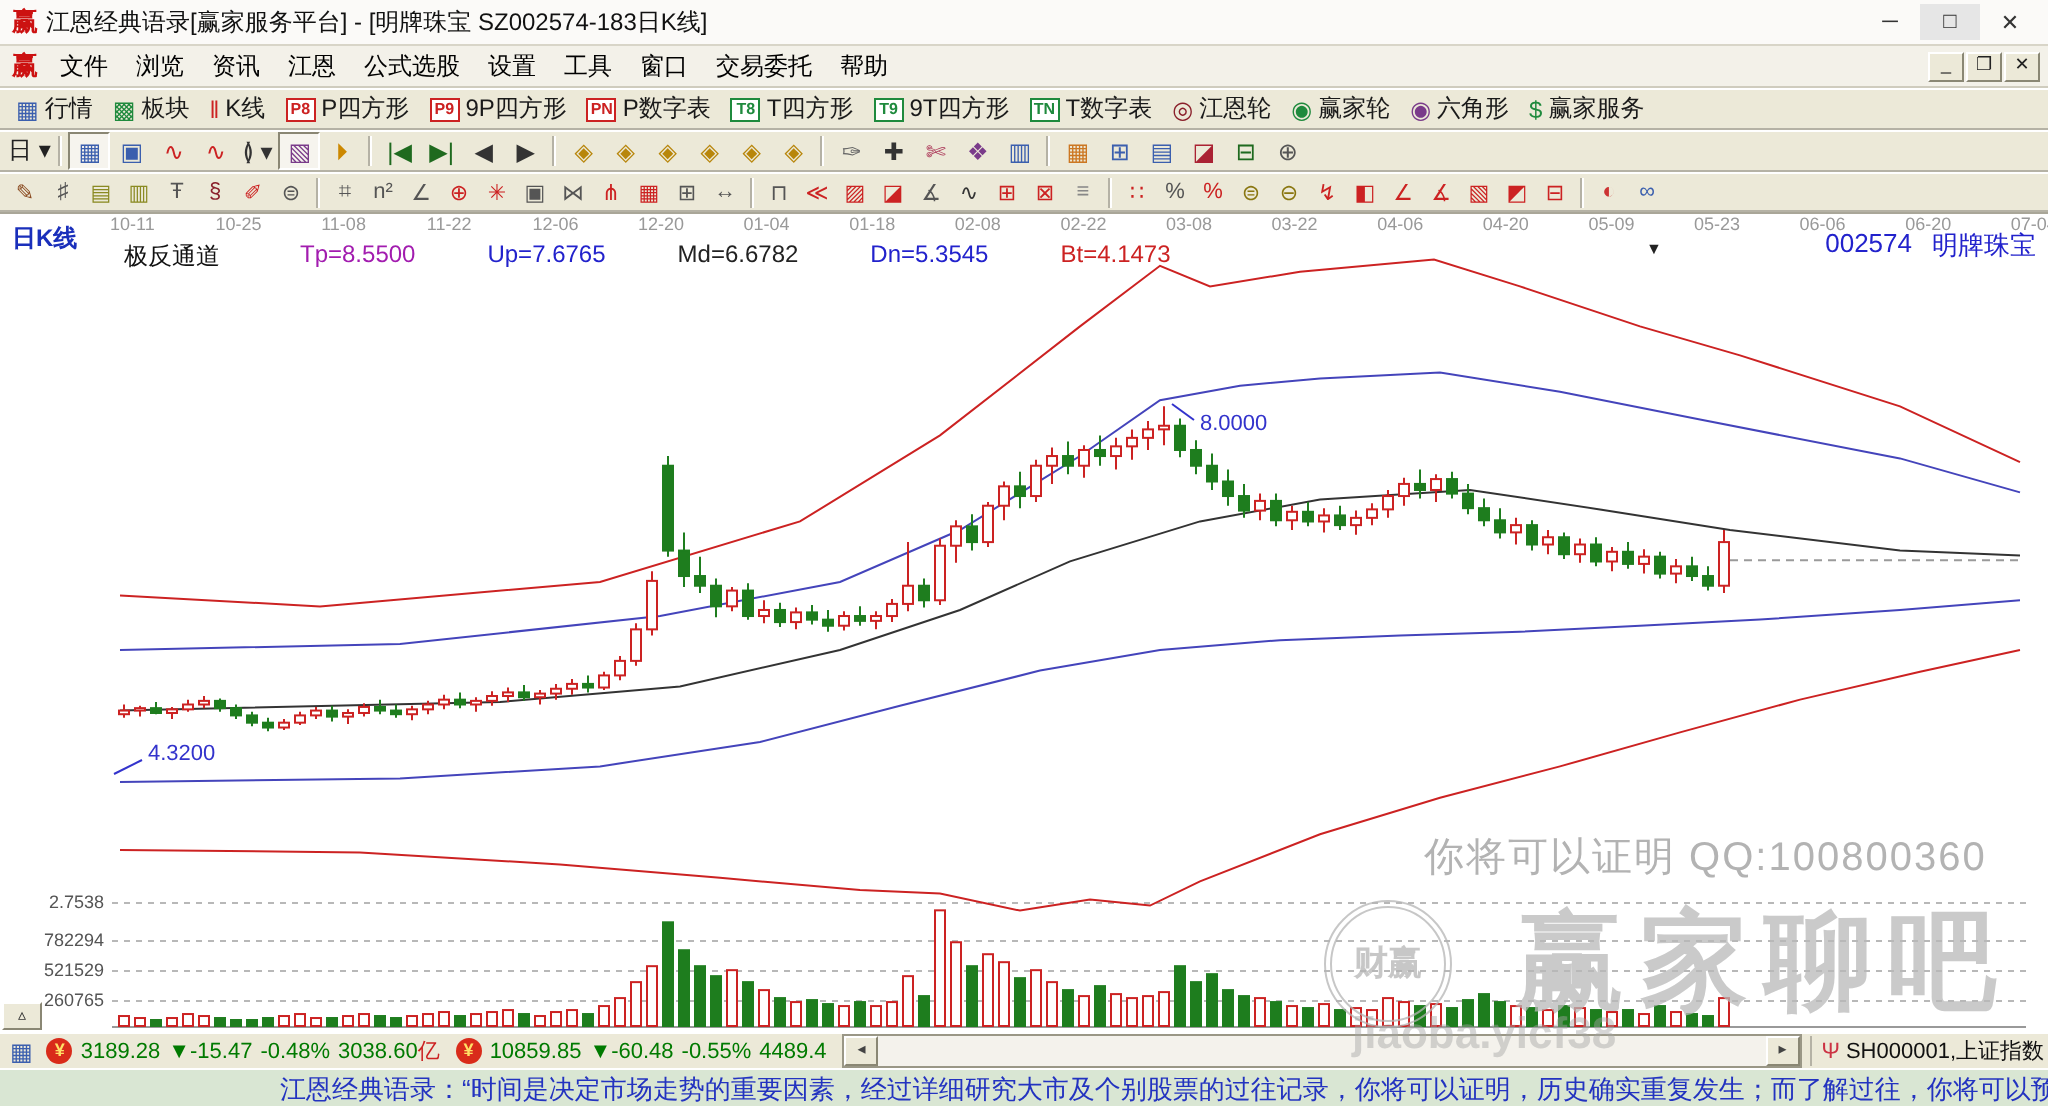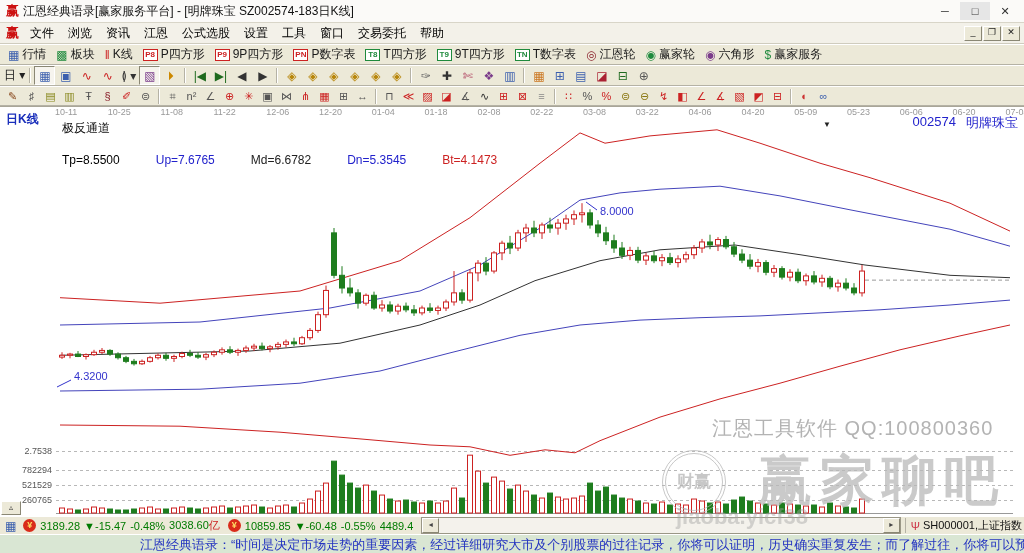--- a/index.html
+++ b/index.html
@@ -30,21 +30,21 @@
   .boxicon{display:inline-block;font-size:8px;font-weight:bold;line-height:10px;width:13px;text-align:center;border:1px solid;background:#fff;}
   .tbtn{display:inline-flex;align-items:center;justify-content:center;min-width:19px;height:17px;font-size:12px;border:1px solid transparent;color:#333;}
   .tbtn.pressed{border-color:#8a8774 #fff #fff #8a8774;background:#f6f4ee;}
   .tbtn.small{min-width:17px;font-size:11px;}
   .sep{width:0;height:15px;border-left:1px solid #b5b2a5;border-right:1px solid #fff;margin:0 3px;}
 
   
   .chart{position:relative;width:1024px;height:409px;background:#fff;border-top:1px solid #a9a698;overflow:hidden;}
   .chart svg{position:absolute;left:0;top:0;}
   .ktab{position:absolute;left:6px;top:4px;font-size:12px;font-weight:bold;color:#1a2fbb;z-index:5;}
-  .ind-row{position:absolute;left:62px;top:13px;display:flex;gap:16px;font-size:12px;z-index:5;flex-direction:column;}
+  .ind-row{position:absolute;left:62px;top:13px;display:flex;gap:40px;font-size:12px;z-index:5;}
   .ind-name{color:#111;}
   .stockid{position:absolute;right:6px;top:7px;display:flex;gap:10px;font-size:13px;color:#2222cc;font-weight:500;z-index:5;}
   .volbtn{position:absolute;left:1px;bottom:1px;width:20px;height:14px;font-size:8px;line-height:10px;background:#ece9d8;border:1px solid;border-color:#fff #8a8774 #8a8774 #fff;color:#333;padding:0;z-index:6;}
   .wm1{position:absolute;left:712px;top:308px;font-size:20px;letter-spacing:1px;color:#ababab;opacity:.9;z-index:1;pointer-events:none;}
   .wm2{position:absolute;left:662px;top:338px;display:flex;align-items:center;gap:32px;z-index:1;opacity:.75;pointer-events:none;}
   .wm-circle{width:56px;height:56px;border:4px double #b5b5b5;border-radius:50%;display:flex;align-items:center;justify-content:center;font-size:17px;font-weight:bold;color:#b5b5b5;}
   .wm-brand{font-size:54px;font-weight:bold;color:#b9b9b9;letter-spacing:8px;}
   .wm3{position:absolute;left:676px;top:504px;font-size:22px;color:rgba(165,165,165,.45);z-index:9;pointer-events:none;font-weight:bold;}
 
   
@@ -238,21 +238,21 @@
       <span class="sep"></span>
       <span class="tbtn small" style="color: rgb(204, 51, 51);">◐</span>
       <span class="tbtn small" style="color: rgb(59, 95, 174);">∞</span>
     </div>
 
   <div class="chart">
     <span class="ktab">日K线</span>
     <div class="ind-row">
       <span class="ind-name">极反通道</span>
       <span id="ind-params" style="display:flex;gap:36px;">
-          <span style="color: #000000;">Tp=8.5500</span>
+          <span style="color: #a21caf;">Tp=8.5500</span>
           <span style="color: rgb(34, 34, 204); text-align: right;">Up=7.6765</span>
           <span style="color: rgb(34, 34, 34);">Md=6.6782</span>
           <span style="color: rgb(34, 34, 204);">Dn=5.3545</span>
           <span style="color: rgb(204, 34, 34);">Bt=4.1473</span>
         </span>
     </div>
     <div class="stockid">
       <span>002574</span>
       <span>明牌珠宝</span>
     </div>
@@ -593,21 +593,21 @@
         <rect x="851.5" y="401.01470661548433" width="5" height="4.985293384515678" fill="#1e7d1e" stroke="#1e7d1e" stroke-width="1"></rect>
         <line x1="862" y1="157.98800000000006" x2="862" y2="189.5" stroke="#cc2222" stroke-width="1"></line>
         <rect x="859.5" y="164.048" width="5" height="21.81600000000003" fill="#ffffff" stroke="#cc2222" stroke-width="1"></rect>
         <rect x="859.5" y="392.0411785233561" width="5" height="13.9588214766439" fill="#ffffff" stroke="#cc2222" stroke-width="1"></rect>
         <line x1="586" y1="95" x2="597" y2="103" stroke="#3333cc"></line>
         <text x="600" y="108" font-size="11" fill="#3333cc">8.0000</text>
         <line x1="57" y1="280" x2="71" y2="273" stroke="#3333cc"></line>
         <text x="74" y="273" font-size="11" fill="#3333cc">4.3200</text>
         <text x="823" y="20" font-size="8" fill="#222">▼</text>
       </svg>
-    <div class="wm1">江恩工具软件  QQ:100800360</div>
+    <div class="wm1">你将可以证明  QQ:100800360</div>
     <div class="wm2">
       <span class="wm-circle">财赢</span>
       <span class="wm-brand">赢家聊吧</span>
     </div>
     <button class="volbtn">▵</button>
   </div>
 
   <div class="statusbar">
     <span class="sgrid">▦</span>
     <span class="badge">¥</span>

